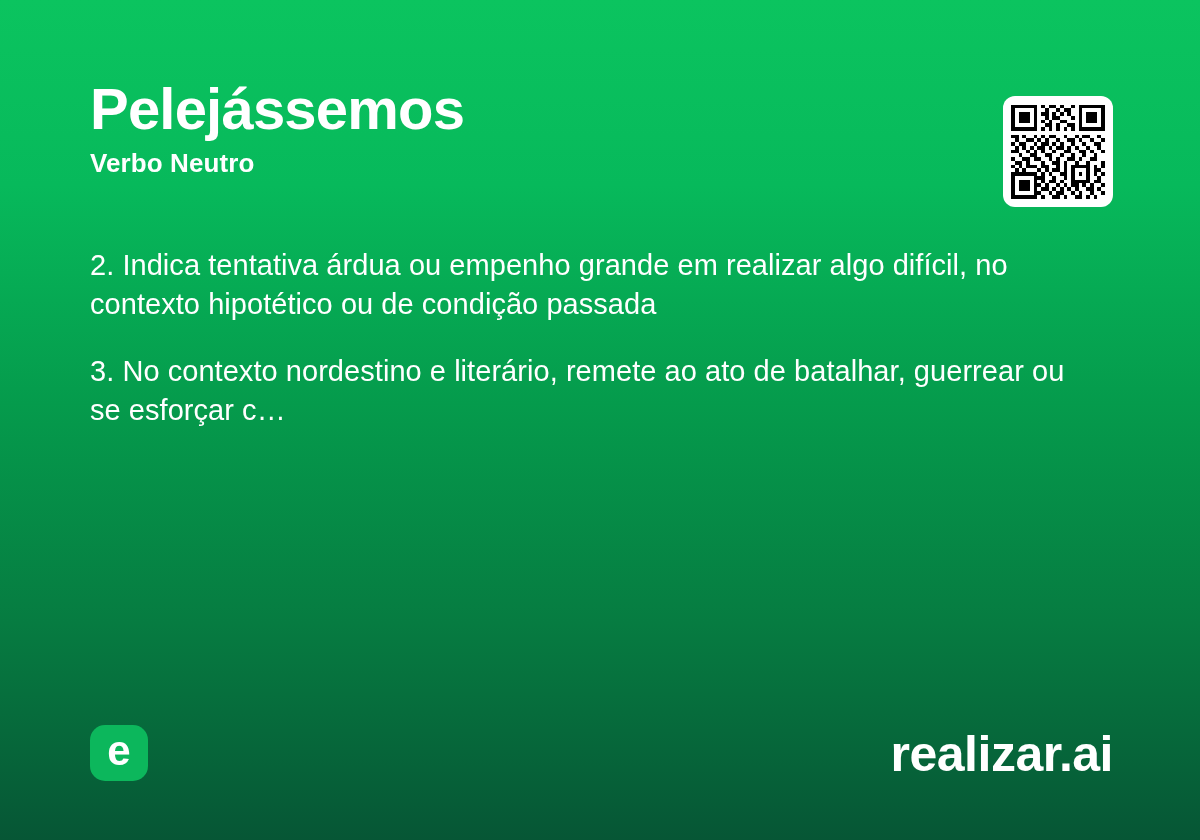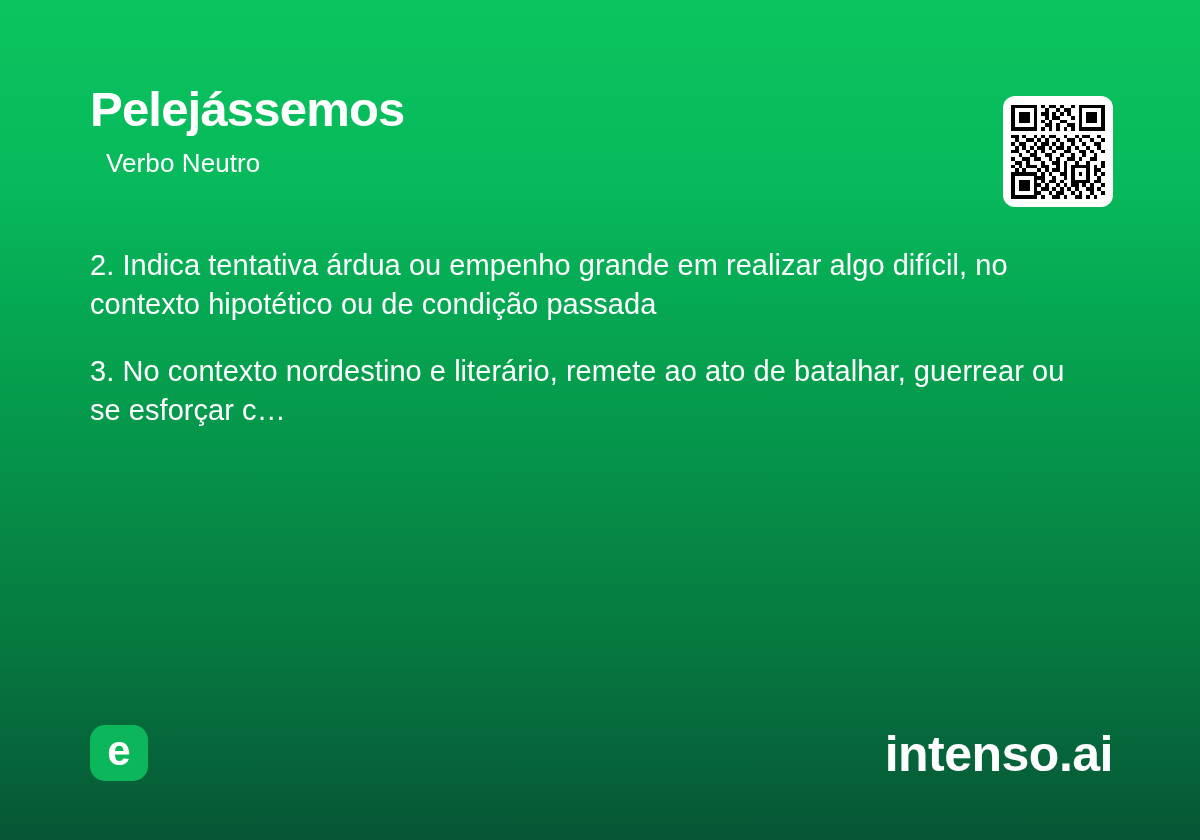--- a/index.html
+++ b/index.html
@@ -25,31 +25,31 @@
 
   
   .header {
     position: absolute;
     left: 90px;
     top: 78px;
     right: 90px;
   }
   .title {
     margin: 0;
-    font-size: 49px;
+    font-size: 58px;
     line-height: 62px;
     font-weight: 700;
     letter-spacing: -0.8px;
     color: #ffffff;
   }
   .subtitle {
-    margin: 8px 0 0 16px;
+    margin: 8px 0 0 0;
     font-size: 26px;
     line-height: 30px;
-    font-weight: 400;
+    font-weight: 700;
     letter-spacing: 0.1px;
     color: #ffffff;
   }
 
   
   .qr-box {
     position: absolute;
     left: 1003px;
     top: 96px;
     width: 110px;
@@ -323,16 +323,16 @@
 
   <div class="definitions">
     <p class="definition">2. Indica tentativa árdua ou empenho grande em realizar algo difícil, no contexto hipotético ou de condição passada</p>
     <p class="definition">3. No contexto nordestino e literário, remete ao ato de batalhar, guerrear ou se esforçar c…</p>
   </div>
 
   <div class="footer">
     <div class="logo-mark">
       <span>e</span>
     </div>
-    <div class="brand">intenso.ai</div>
+    <div class="brand">realizar.ai</div>
   </div>
 
 </div>
 
 </body></html>

